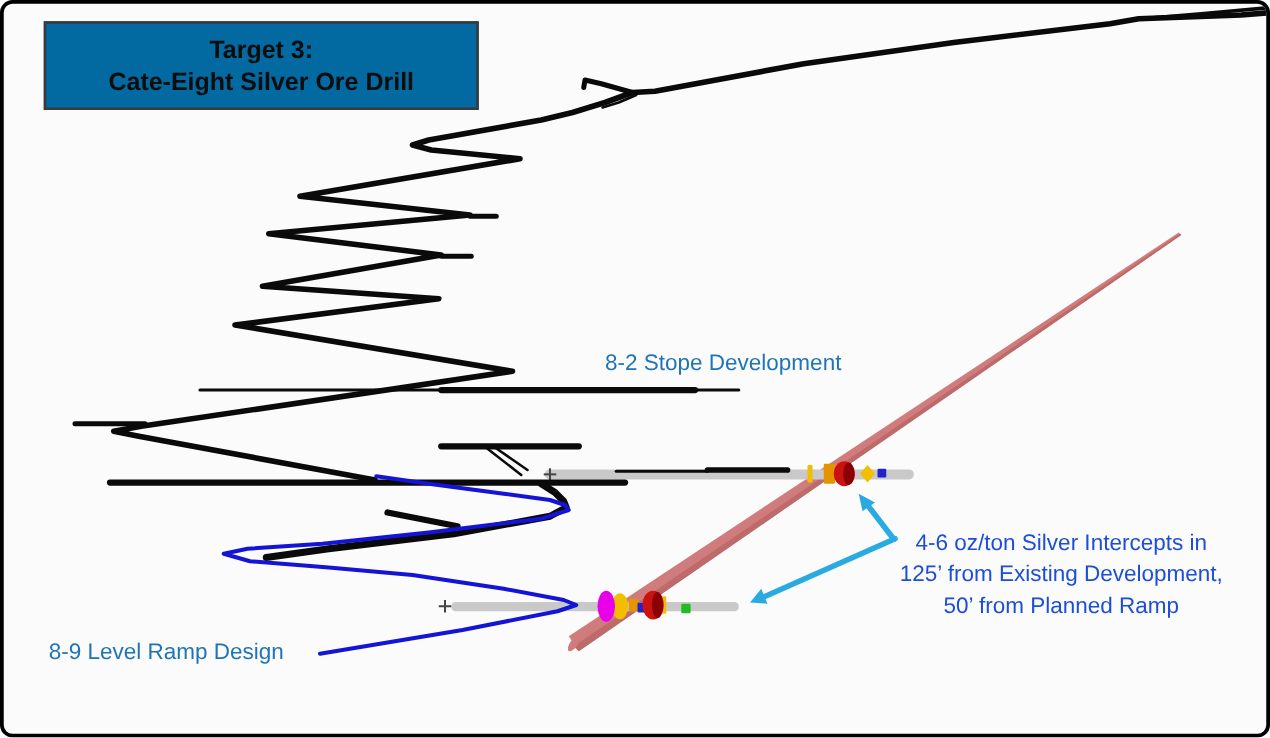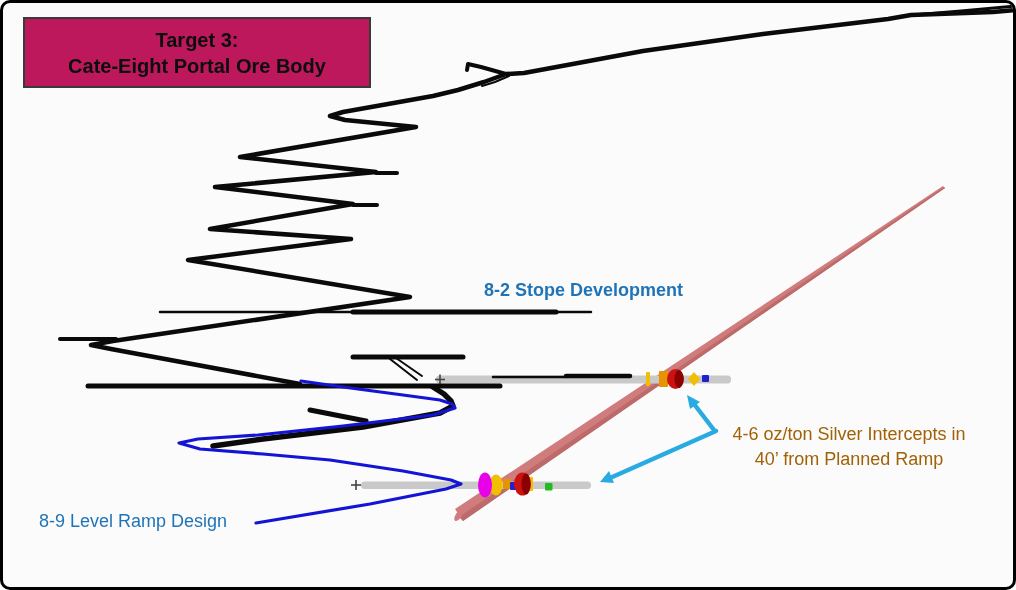--- a/index.html
+++ b/index.html
@@ -18,21 +18,21 @@
     position:absolute;left:20px;top:14px;width:348px;height:71px;
     box-sizing:border-box;border:2px solid #3a3a3a;
     display:flex;flex-direction:column;align-items:center;justify-content:center;
     text-align:center;font-weight:bold;font-size:20px;line-height:26px;color:#0d0d0d;
   }
   .lbl{
     position:absolute;font-size:18px;font-weight:500;white-space:nowrap;
   }
   .annotation{
     position:absolute;left:695px;top:419px;width:302px;
-    text-align:center;font-size:18px;line-height:25px;color:#a16207;
+    text-align:center;font-size:18px;line-height:25px;color:#1d4ed8;
   }
 </style>
 </head>
 <body>
 
 <div class="canvas">
 
   <svg class="layer" width="1016" height="590" viewBox="0 0 1016 590">
 
     <g>
@@ -98,26 +98,27 @@
     </g>
 
     <g>
       <line x1="711" y1="427" x2="691" y2="401" stroke-width="4.5" stroke-linecap="round" stroke="#29ABE2"></line>
       <polygon points="684,392 697,399 687,406" fill="#29ABE2"></polygon>
       <line x1="713" y1="428" x2="607" y2="475" stroke-width="4.5" stroke-linecap="round" stroke="#29ABE2"></line>
       <polygon points="597,479 606,468 611,480" fill="#29ABE2"></polygon>
     </g>
   </svg>
 
-  <div class="title-box" style="background: #be185d;">
+  <div class="title-box" style="background: #0369a1; margin-left: 12px;">
     <div>Target 3:</div>
-    <div>Cate-Eight Portal Ore Body</div>
+    <div>Cate-Eight Silver Ore Drill</div>
   </div>
 
-  <div class="lbl" style="left: 481px; top: 277px; color: rgb(31, 116, 184); font-weight: bold;">8-2 Stope Development</div>
+  <div class="lbl" style="left: 481px; top: 277px; color: rgb(31, 116, 184);">8-2 Stope Development</div>
   <div class="lbl" style="left: 36px; top: 508px; color: rgb(31, 116, 184);">8-9 Level Ramp Design</div>
 
   <div class="annotation">
     <div>4-6 oz/ton Silver Intercepts in</div>
-    <div>40’ from Planned Ramp</div>
+    <div>125’ from Existing Development,</div>
+    <div>50’ from Planned Ramp</div>
   </div>
 
 </div>
 
 </body></html>

